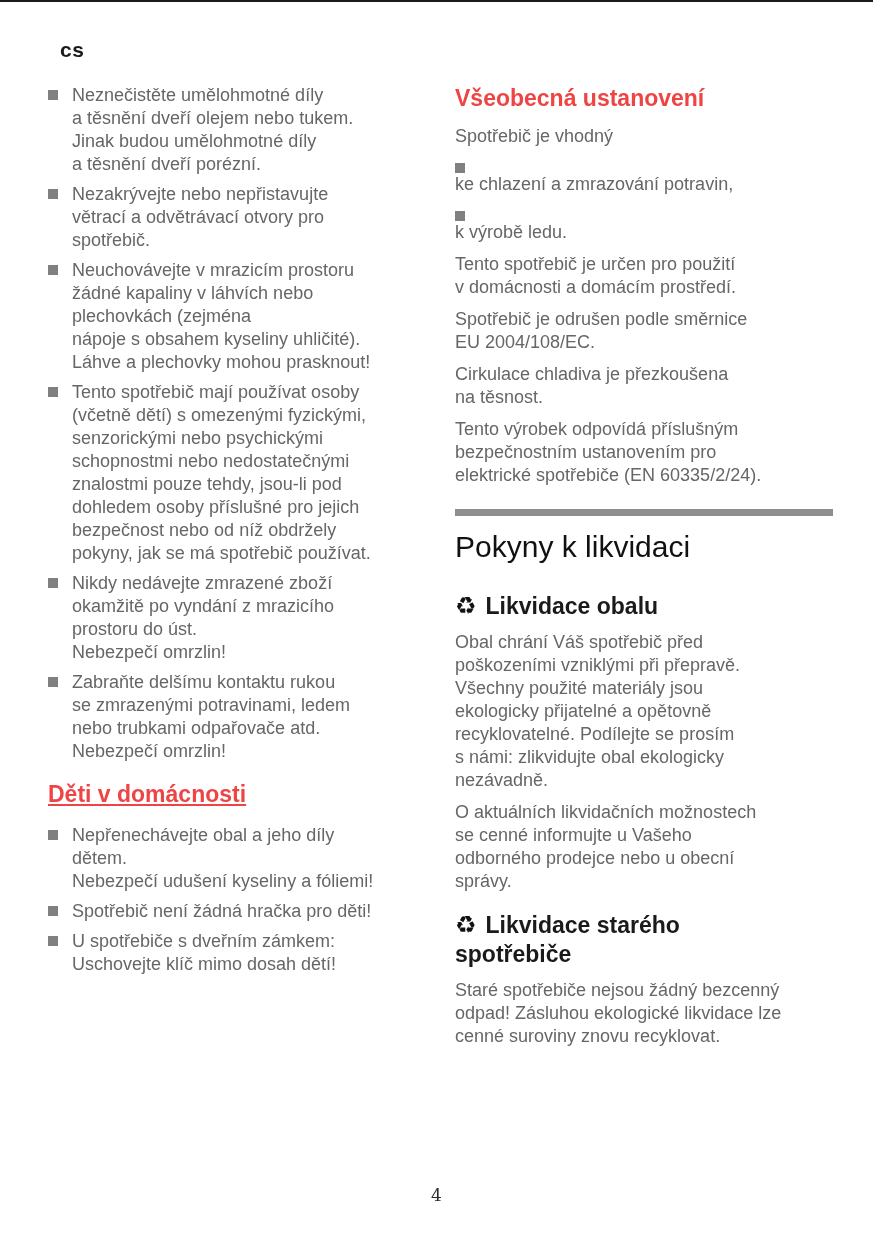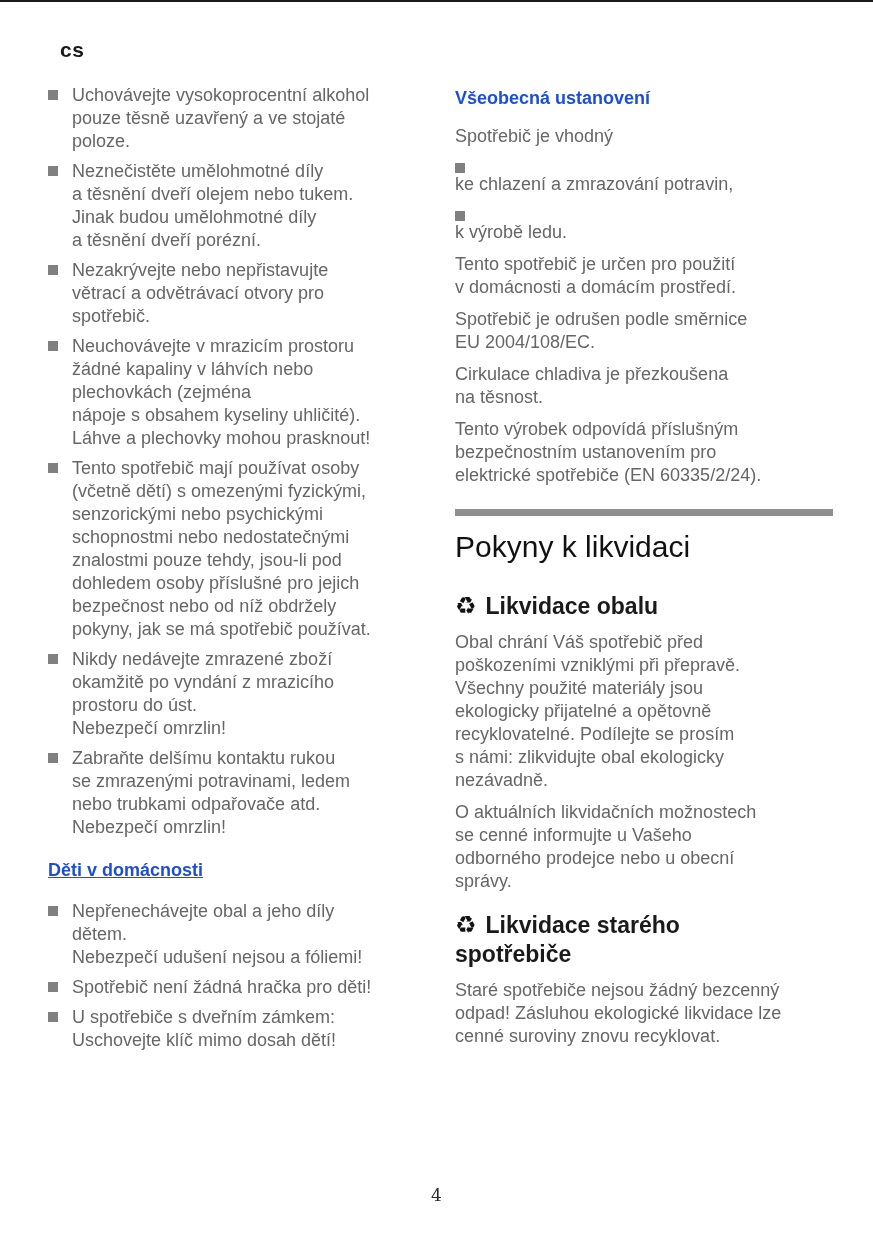--- a/index.html
+++ b/index.html
@@ -34,21 +34,21 @@
     flex: 0 0 10px; width: 10px; height: 10px;
     background: #808080; margin: 6px 14px 0 0;
   }
   .btext { white-space: pre-line; }
 
   h1.big-title {
     font-size: 30px; line-height: 36px; color: #111111;
     margin: 0 0 26px 0; font-weight: normal;
   }
   h2.mid-title {
-    font-size: 18px; line-height: 29px; color: #1d4ed8;
+    font-size: 23px; line-height: 29px; color: #ef4444;
     margin: 0 0 12px 0; font-weight: bold;
   }
   .col-left h2.mid-title { margin: 17px 0 15px 0; text-decoration: underline; }
   h3.sub-title {
     font-size: 23px; line-height: 29px; color: #1a1a1a;
     margin: 0 0 10px 0; font-weight: bold;
     white-space: pre-line;
   }
   h3.sub-title.second { margin-top: 17px; }
   .ricon {
@@ -72,26 +72,20 @@
 </style>
 </head>
 <body>
 
 <div class="top-edge"></div>
 
 <div class="lang">cs</div>
 
 <div class="col col-left">
   <ul class="blist">
-    <li>
-      <span class="sq"></span>
-      <span class="btext">Uchovávejte vysokoprocentní alkohol
-pouze těsně uzavřený a ve stojaté
-poloze.</span>
-    </li>
     <li>
       <span class="sq"></span>
       <span class="btext">Neznečistěte umělohmotné díly
 a těsnění dveří olejem nebo tukem.
 Jinak budou umělohmotné díly
 a těsnění dveří porézní.</span>
     </li>
     <li>
       <span class="sq"></span>
       <span class="btext">Nezakrývejte nebo nepřistavujte
@@ -133,21 +127,21 @@
     </li>
   </ul>
 
   <h2 class="mid-title">Děti v domácnosti</h2>
 
   <ul class="blist">
     <li>
       <span class="sq"></span>
       <span class="btext">Nepřenechávejte obal a jeho díly
 dětem.
-Nebezpečí udušení nejsou a fóliemi!</span>
+Nebezpečí udušení kyseliny a fóliemi!</span>
     </li>
     <li>
       <span class="sq"></span>
       <span class="btext">Spotřebič není žádná hračka pro děti!</span>
     </li>
     <li>
       <span class="sq"></span>
       <span class="btext">U spotřebiče s dveřním zámkem:
 Uschovejte klíč mimo dosah dětí!</span>
     </li>

